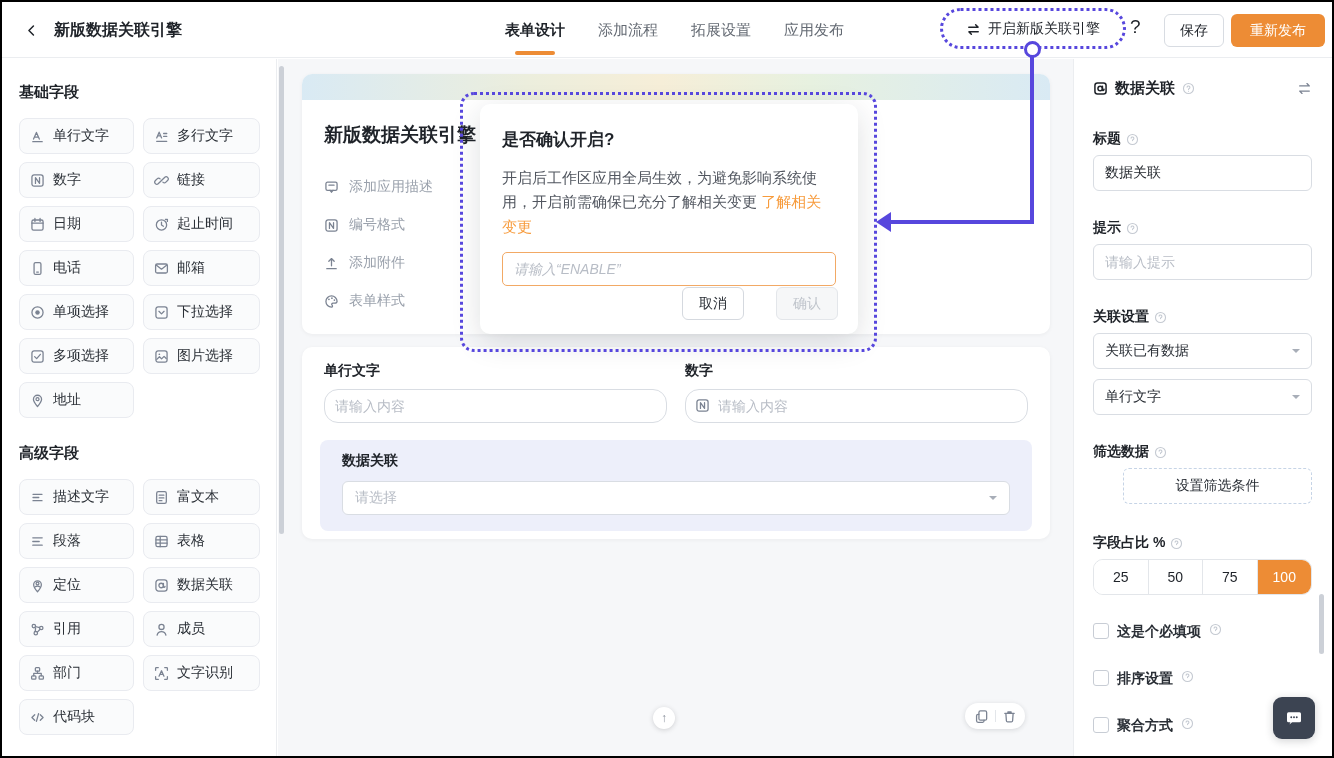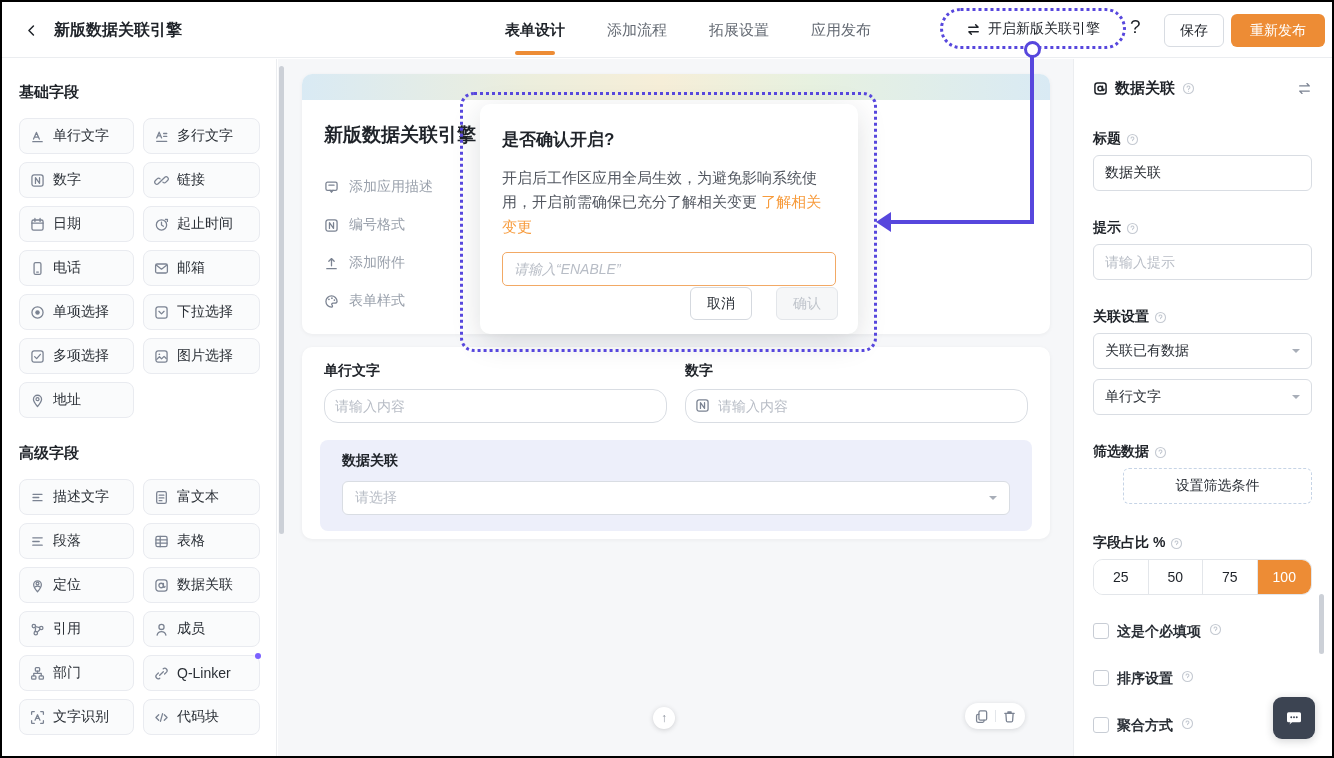--- a/index.html
+++ b/index.html
@@ -4,21 +4,21 @@
 <style>
   * { margin:0; padding:0; box-sizing:border-box; }
   body { font-family:"Liberation Sans","DejaVu Sans",sans-serif; background:#fff; }
   .frame { position:relative; width:1334px; height:758px; border:2px solid #000; background:#fff; overflow:hidden; }
 
   
   .header { position:absolute; left:0; top:0; width:100%; height:56px; background:#fff; border-bottom:1px solid #ebedf0; z-index:10; }
   .hd-left { position:absolute; left:18px; top:0; height:56px; display:flex; align-items:center; gap:12px; }
   .back-btn { width:22px; height:22px; display:flex; align-items:center; justify-content:center; cursor:pointer; }
   .hd-title { font-size:16px; font-weight:bold; color:#1f2329; }
-  .tabs { position:absolute; left:503px; top:0; height:56px; display:flex; gap:42px; }
+  .tabs { position:absolute; left:503px; top:0; height:56px; display:flex; gap:33px; }
   .tab { position:relative; display:flex; align-items:center; font-size:15px; color:#646a73; cursor:pointer; }
   .tab.active { color:#1f2329; font-weight:bold; }
   .tab.active::after { content:""; position:absolute; left:50%; transform:translateX(-50%); bottom:3px; width:40px; height:4px; border-radius:2px; background:#ED8C35; }
   .enable-btn { position:absolute; left:941px; top:8px; width:180px; height:38px; display:flex; align-items:center; justify-content:center; gap:7px; font-size:14px; color:#1f2329; cursor:pointer; }
   .help-q { position:absolute; left:1128px; top:14px; font-size:19px; color:#1f2329; cursor:pointer; }
   .btn-save { position:absolute; left:1162px; top:12px; width:60px; height:33px; background:#fff; border:1px solid #d8dce2; border-radius:6px; font-size:14px; color:#1f2329; display:flex; align-items:center; justify-content:center; cursor:pointer; }
   .btn-publish { position:absolute; left:1229px; top:12px; width:94px; height:33px; background:#ED8C35; border-radius:6px; font-size:14px; color:#fff; display:flex; align-items:center; justify-content:center; cursor:pointer; }
 
   
   .sidebar { position:absolute; left:0; top:57px; width:275px; bottom:0; background:#fff; border-right:1px solid #ebedf0; padding:24px 16px 10px 17px; overflow:hidden; }
@@ -75,21 +75,21 @@
 
   .chat-btn { position:absolute; left:1271px; top:695px; width:42px; height:42px; border-radius:9px; background:#3C4452; display:flex; align-items:center; justify-content:center; cursor:pointer; z-index:20; box-shadow:0 2px 8px rgba(31,35,41,.2); }
 
   
   .modal { position:absolute; left:478px; top:102px; width:378px; height:230px; background:#fff; border-radius:10px; box-shadow:0 8px 30px rgba(31,35,41,.14); z-index:40; padding:24px 22px; }
   .md-title { font-size:17px; font-weight:bold; color:#1f2329; margin-bottom:15px; }
   .md-body { font-size:15px; color:#51565f; line-height:1.62; margin-bottom:13px; }
   .md-link { color:#F79B3C; cursor:pointer; }
   .md-input { width:100%; height:34px; border:1.5px solid #F2A965; border-radius:5px; font-size:14px; padding:0 11px; outline:none; font-family:inherit; color:#1f2329;font-style:italic; }
   .md-input::placeholder { color:#b8bdc6; }
-  .md-btns { position:absolute; right:20px; bottom:14px; display:flex; gap:24px; }
+  .md-btns { position:absolute; right:20px; bottom:14px; display:flex; gap:32px; }
   .md-cancel { width:62px; height:33px; border:1px solid #d5d9df; border-radius:6px; background:#fff; font-size:14px; color:#2a2f36; display:flex; align-items:center; justify-content:center; cursor:pointer; }
   .md-confirm { width:62px; height:33px; border:1px solid #e3e6ea; border-radius:6px; background:#f6f7f8; font-size:14px; color:#c0c5cc; display:flex; align-items:center; justify-content:center; cursor:not-allowed; }
 
   
   .anno { position:absolute; z-index:50; pointer-events:none; }
   .anno-btn-rect { left:938px; top:6px; width:186px; height:41px; border:3px dotted #5747DD; border-radius:21px; }
   .anno-modal-rect { left:458px; top:90px; width:417px; height:260px; border:3px dotted #5747DD; border-radius:14px; }
   .anno-circle { left:1022px; top:39px; width:17px; height:17px; border:3.5px solid #5747DD; border-radius:50%; background:#fff; }
   .anno-vline { left:1028px; top:55px; width:4px; height:165px; background:#5747DD; }
   .anno-hline { left:886px; top:218px; width:146px; height:4px; background:#5747DD; }
@@ -287,27 +287,20 @@
         <span>成员</span>
       </div>
       <div class="sb-item">
         <svg class="ic" viewBox="0 0 14 14">
             <rect x="5" y="1.6" width="4" height="3.1" rx=".8"></rect>
             <rect x="1.5" y="9.2" width="4" height="3.1" rx=".8"></rect>
             <rect x="8.5" y="9.2" width="4" height="3.1" rx=".8"></rect>
             <path d="M7 4.7v2.1M3.5 9.2V6.8h7v2.4"></path>
           </svg>
         <span>部门</span>
-      </div>
-      <div class="sb-item">
-        <div class="sb-dot"></div>
-        <svg class="ic" viewBox="0 0 14 14">
-            <path d="M8.6 2.6a2.2 2.2 0 0 1 3.1 3.1L9.9 7.5M5.4 11.4a2.2 2.2 0 0 1-3.1-3.1l1.8-1.8M5.3 8.7l3.4-3.4"></path>
-          </svg>
-        <span>Q-Linker</span>
       </div>
       <div class="sb-item">
         <svg class="ic" viewBox="0 0 14 14">
             <path d="M1.5 4V2.2a.7.7 0 0 1 .7-.7H4M10 1.5h1.8a.7.7 0 0 1 .7.7V4M12.5 10v1.8a.7.7 0 0 1-.7.7H10M4 12.5H2.2a.7.7 0 0 1-.7-.7V10M4.7 9.5 7 4.4l2.3 5.1M5.6 7.8h2.8"></path>
           </svg>
         <span>文字识别</span>
       </div>
       <div class="sb-item">
         <svg class="ic" viewBox="0 0 14 14">
             <path d="M4.4 4.4 1.8 7l2.6 2.6M9.6 4.4 12.2 7l-2.6 2.6M8 3.4 6 10.6"></path>

